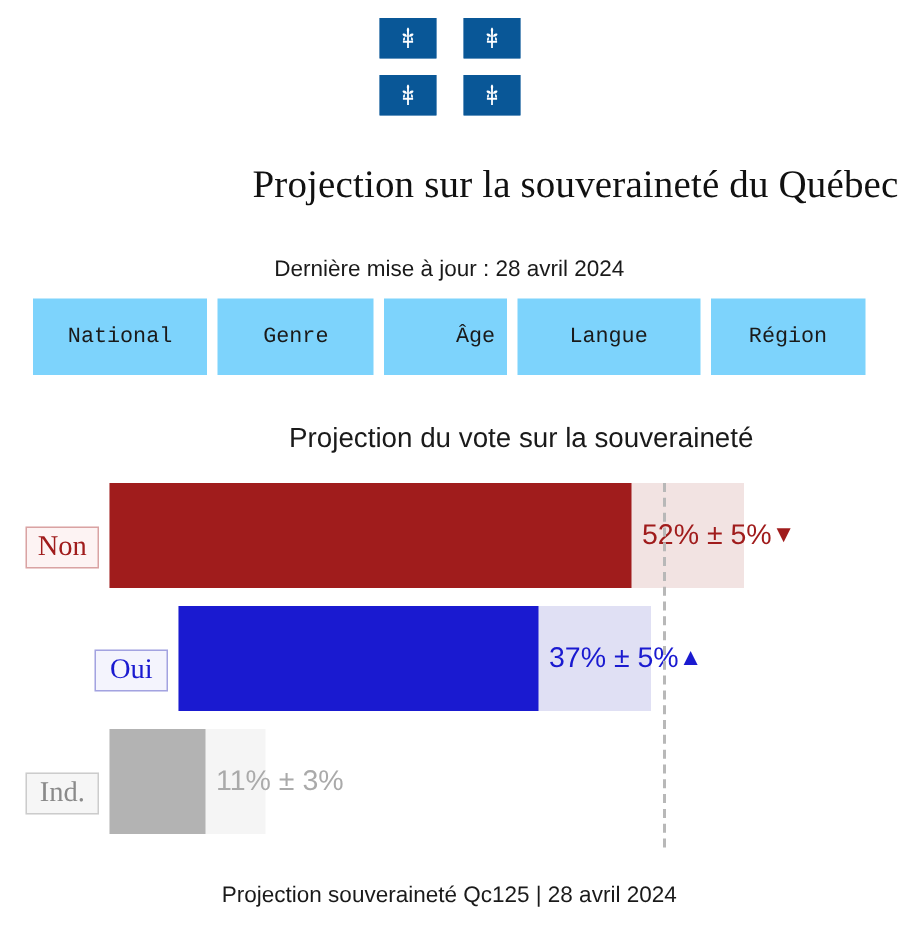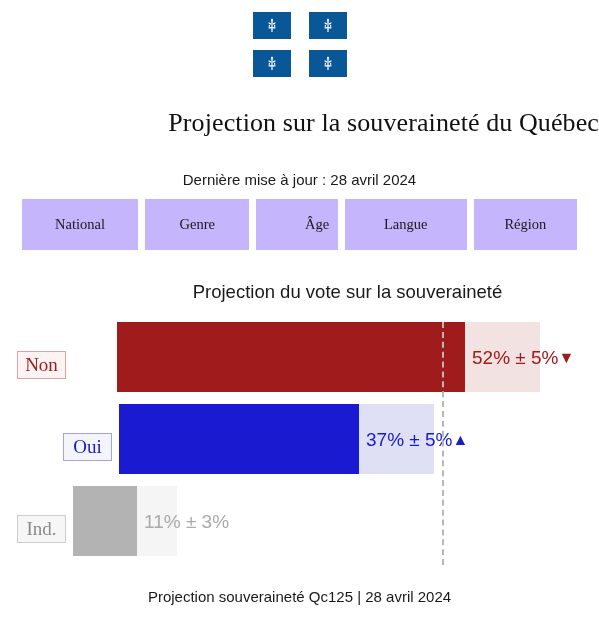--- a/index.html
+++ b/index.html
@@ -66,23 +66,23 @@
   .tabs {
     position: absolute;
     left: 22px;
     top: 199px;
     width: 555px;
     height: 51px;
     display: flex;
     gap: 7px;
   }
   .tab {
-    background: #c4b5fd;
+    background: #7dd3fc;
     border: none;
-    font-family: Liberation Serif, serif;
+    font-family: Liberation Mono, monospace;
     font-size: 14.5px;
     color: #1a1a1a;
     display: flex;
     align-items: center;
     justify-content: center;
     padding: 0;
     cursor: pointer;
     box-sizing: border-box;
   }
   .tab-national { width: 118px; }
@@ -281,21 +281,21 @@
   <button class="tab tab-langue">Langue</button>
   <button class="tab tab-region">Région</button>
 </div>
 
 <div class="chart-title">Projection du vote sur la souveraineté</div>
 
 <div class="chart-area">
 
   <div class="bar-row row-non bar-non">
     <span class="cat-label cat-non">Non</span>
-    <div class="bar-track" style="width:423px;margin-left:44px;">
+    <div class="bar-track" style="width:423px;">
       <div class="bar-ci" style="width:423px;"></div>
       <div class="bar-main" style="width:348px;"></div>
       <span class="bar-value val-non" style="left:355px;">
         <span>52% ± 5%</span><span class="arrow">▼</span>
       </span>
     </div>
   </div>
 
   <div class="bar-row row-oui bar-oui">
     <span class="cat-label cat-oui">Oui</span>

